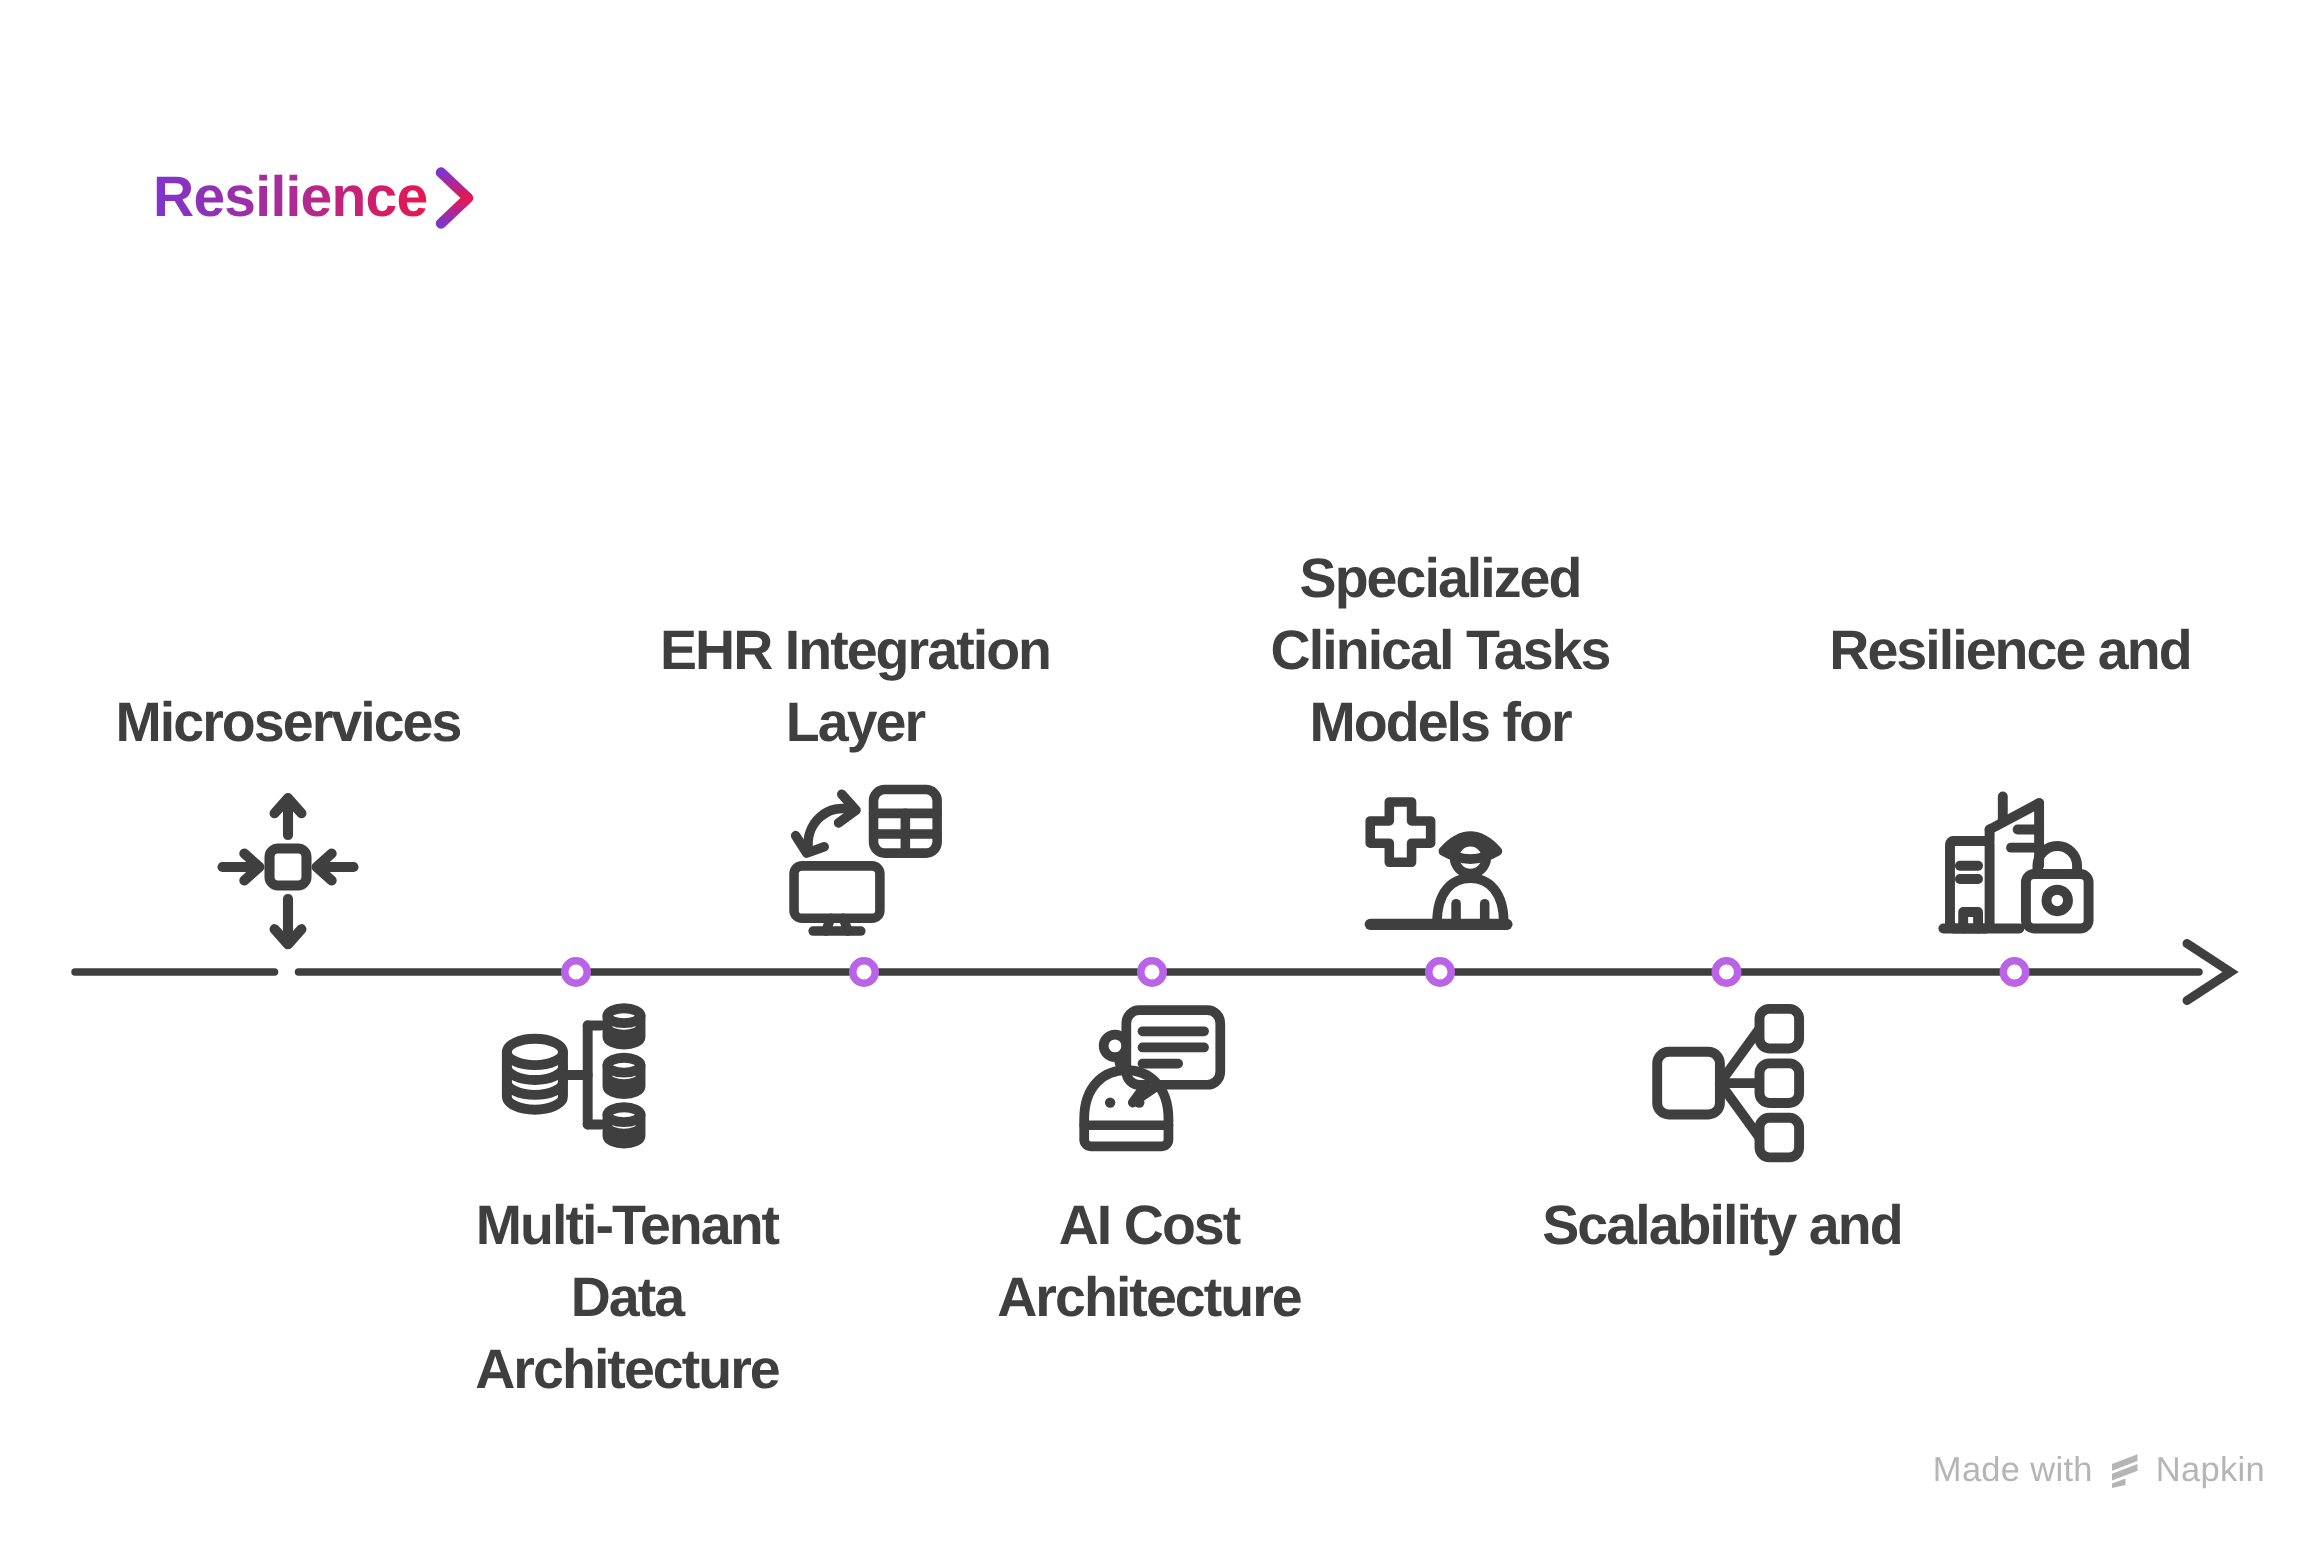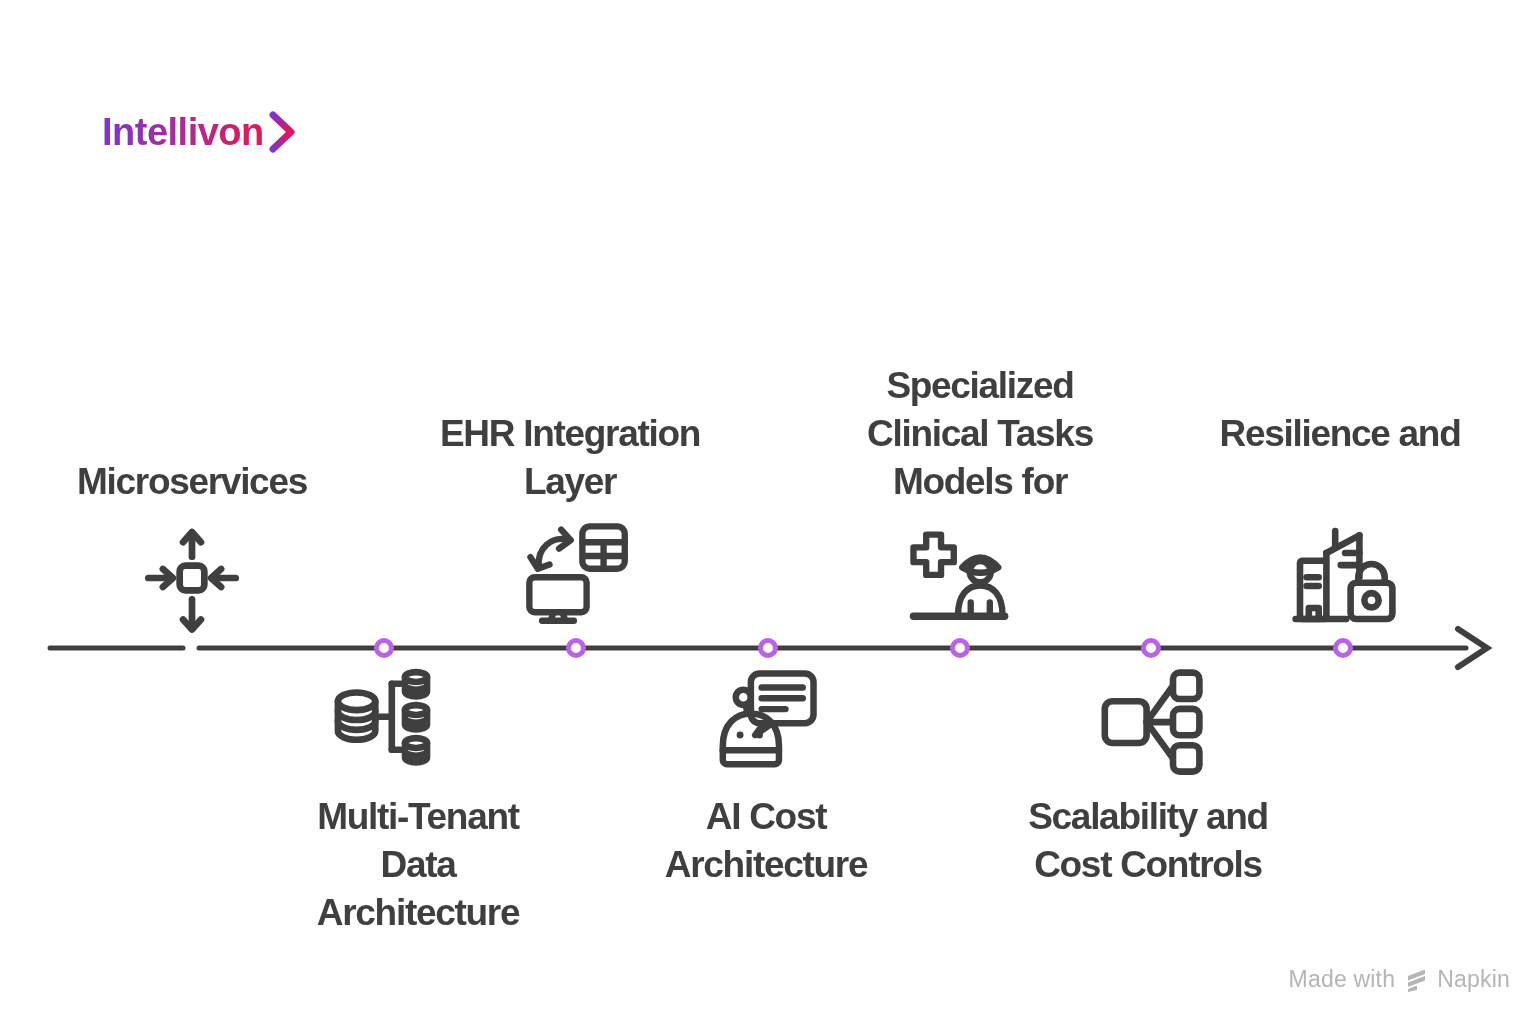--- a/index.html
+++ b/index.html
@@ -54,21 +54,21 @@
     color:var(--gray);
     font-size:23px;font-weight:400;letter-spacing:0.2px;
   }
 </style>
 </head>
 <body>
 
 <div class="canvas">
 
   <div class="logo">
-    <div class="logo-text">Intellivon</div>
+    <div class="logo-text">Resilience</div>
     <svg class="logo-chevron" width="30" height="48" viewBox="0 0 30 48">
       <defs>
         <linearGradient id="chevgrad" x1="0" y1="0" x2="0" y2="1">
           <stop offset="0%" stop-color="#7e35cd"></stop>
           <stop offset="50%" stop-color="#e8164f"></stop>
           <stop offset="100%" stop-color="#7e35cd"></stop>
         </linearGradient>
       </defs>
       <path d="M5,7 L23,24 L5,41" fill="none" stroke="url(#chevgrad)" stroke-width="7" stroke-linecap="round" stroke-linejoin="round"></path>
     </svg>
@@ -90,41 +90,40 @@
     </g>
   </svg>
 
   <div class="item-label" style="left:192px;top:458px;text-align:center;">
     <span>Microservices</span>
   </div>
   <div class="item-label" style="left:570px;top:410px;">
     <span>EHR Integration</span>
     <span>Layer</span>
   </div>
-  <div class="item-label" style="left:960px;top:362px;margin-left:20px;">
+  <div class="item-label" style="left:960px;top:362px;">
     <span>Specialized</span>
     <span>Clinical Tasks</span>
     <span>Models for</span>
   </div>
   <div class="item-label" style="left:1340px;top:410px;">
     <span>Resilience and</span>
   </div>
 
   <div class="item-label" style="left:378px;top:793px;margin-left:40px;">
     <span>Multi-Tenant</span>
     <span>Data</span>
     <span>Architecture</span>
   </div>
   <div class="item-label" style="left:766px;top:793px;">
     <span>AI Cost</span>
     <span>Architecture</span>
   </div>
   <div class="item-label" style="left:1148px;top:793px;">
     <span>Scalability and</span>
-    <span>Cost Controls</span>
   </div>
 
   <div class="icon-box" style="left:136px;top:522px;width:112px;height:112px;">
     <svg viewBox="0 0 100 100">
       <g class="ic">
         <rect x="39" y="39" width="22" height="22" rx="5"></rect>
         <line x1="50" y1="31" x2="50" y2="11"></line>
         <polyline points="42,18 50,9 58,18"></polyline>
         <line x1="50" y1="69" x2="50" y2="94"></line>
         <polyline points="42,87 50,96 58,87"></polyline>

